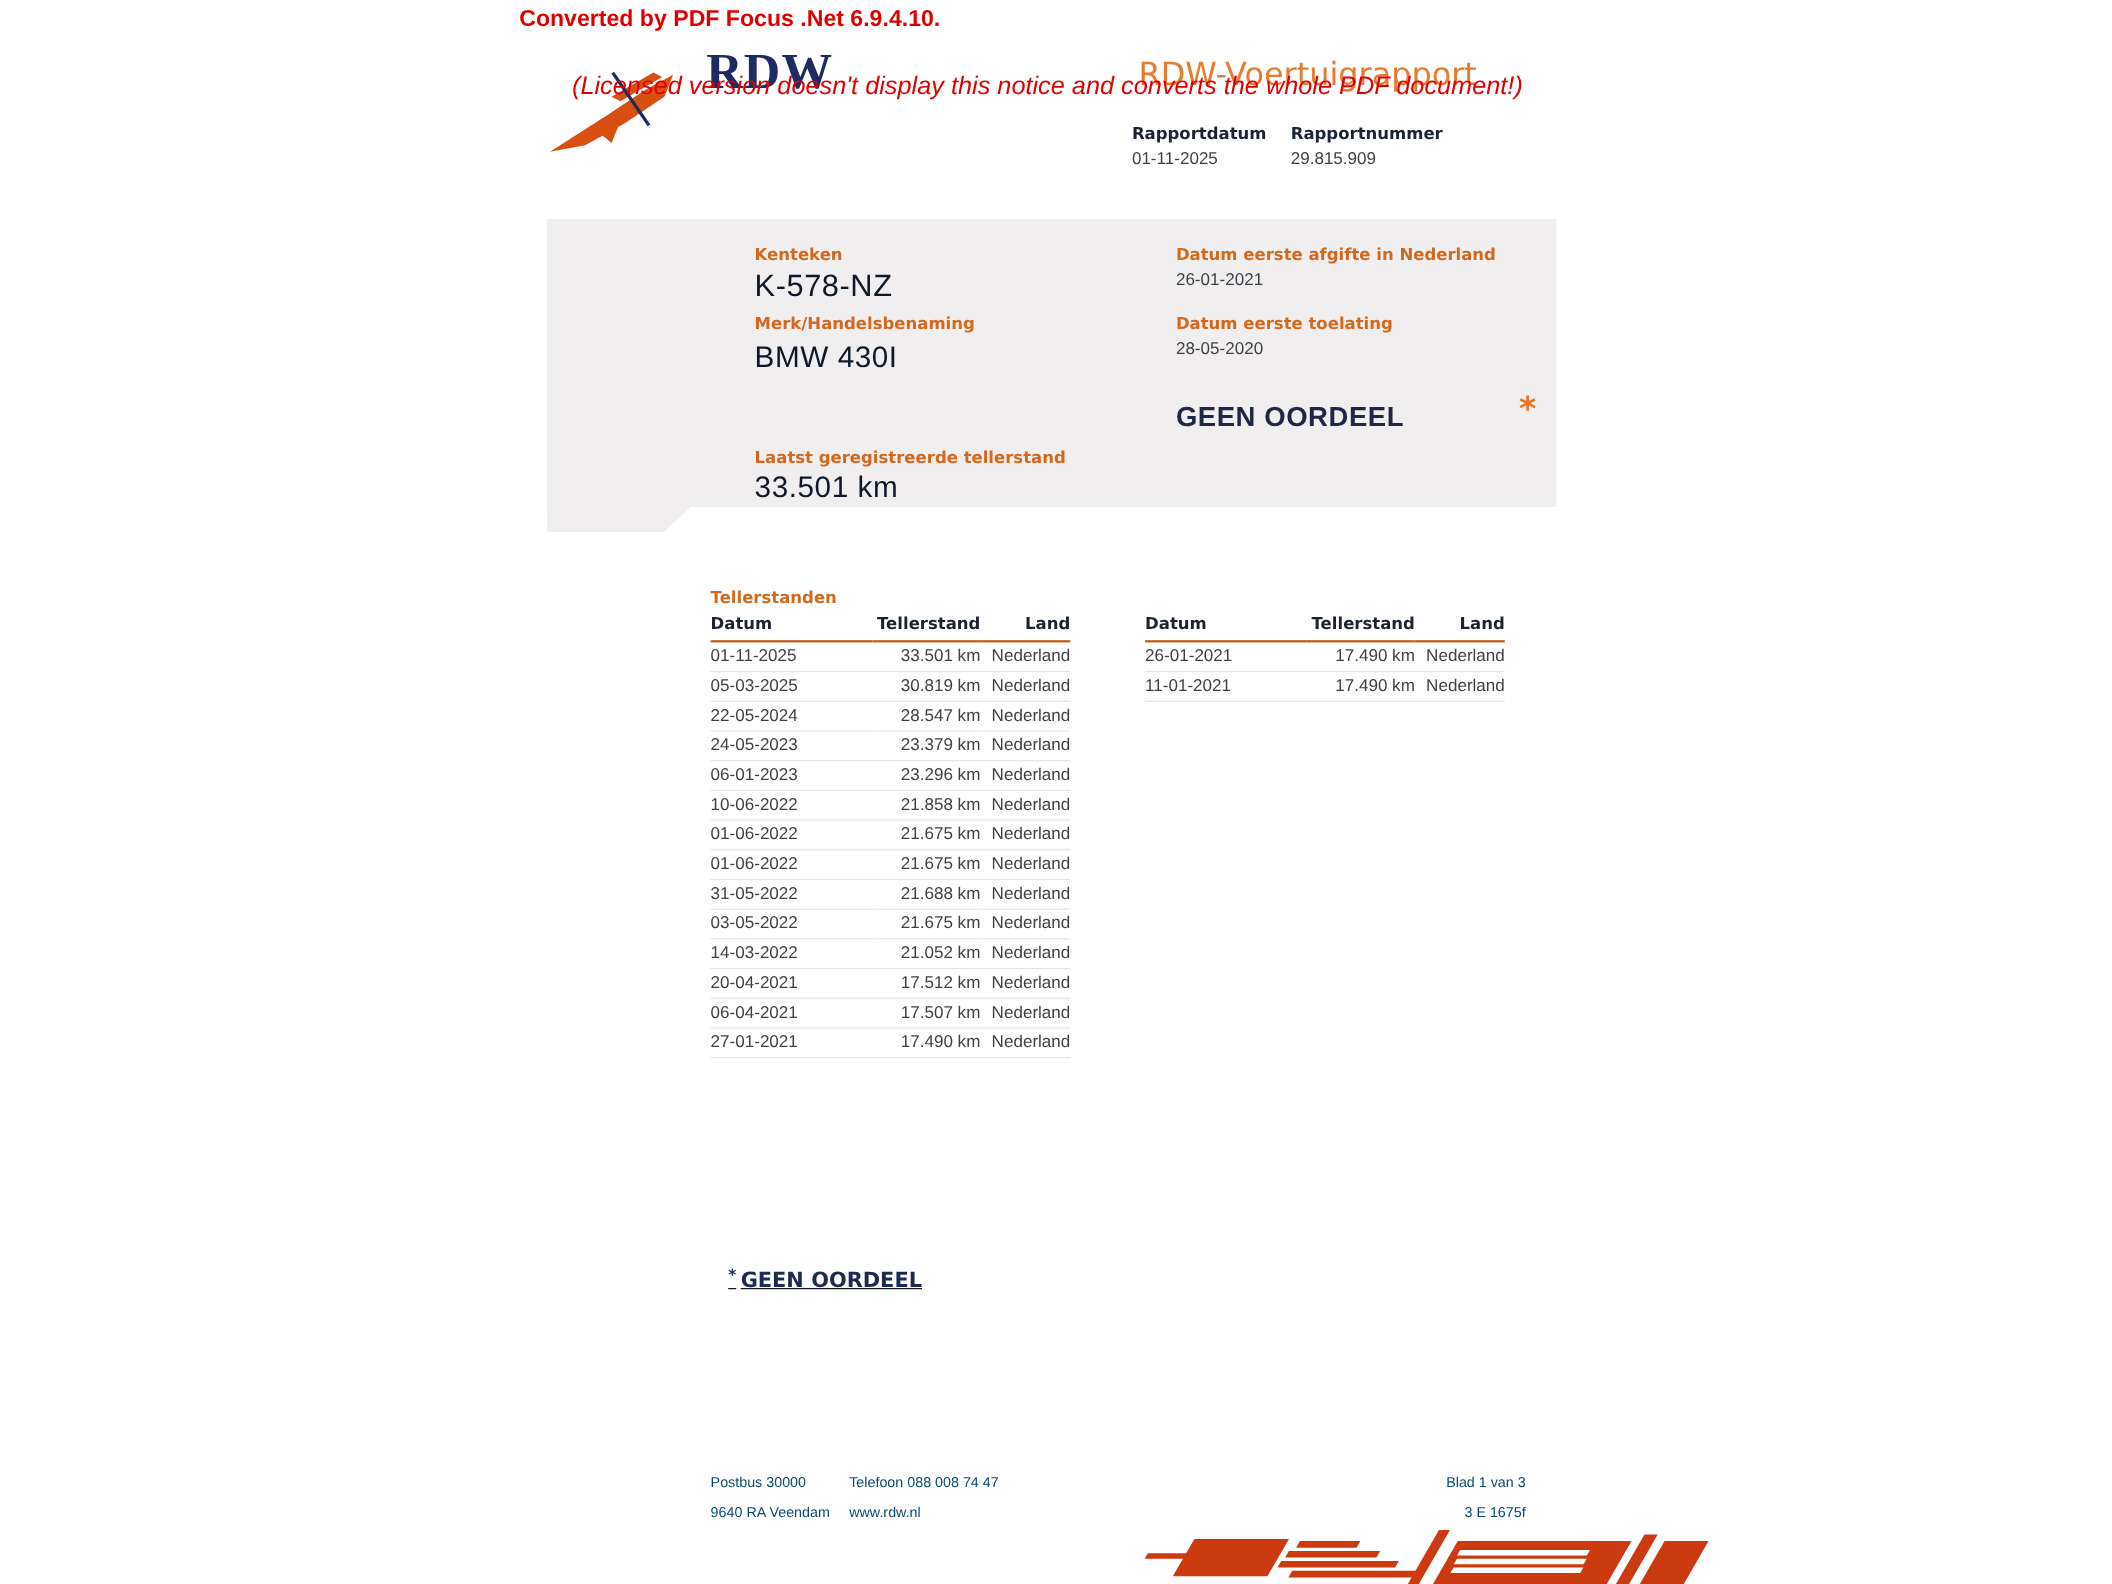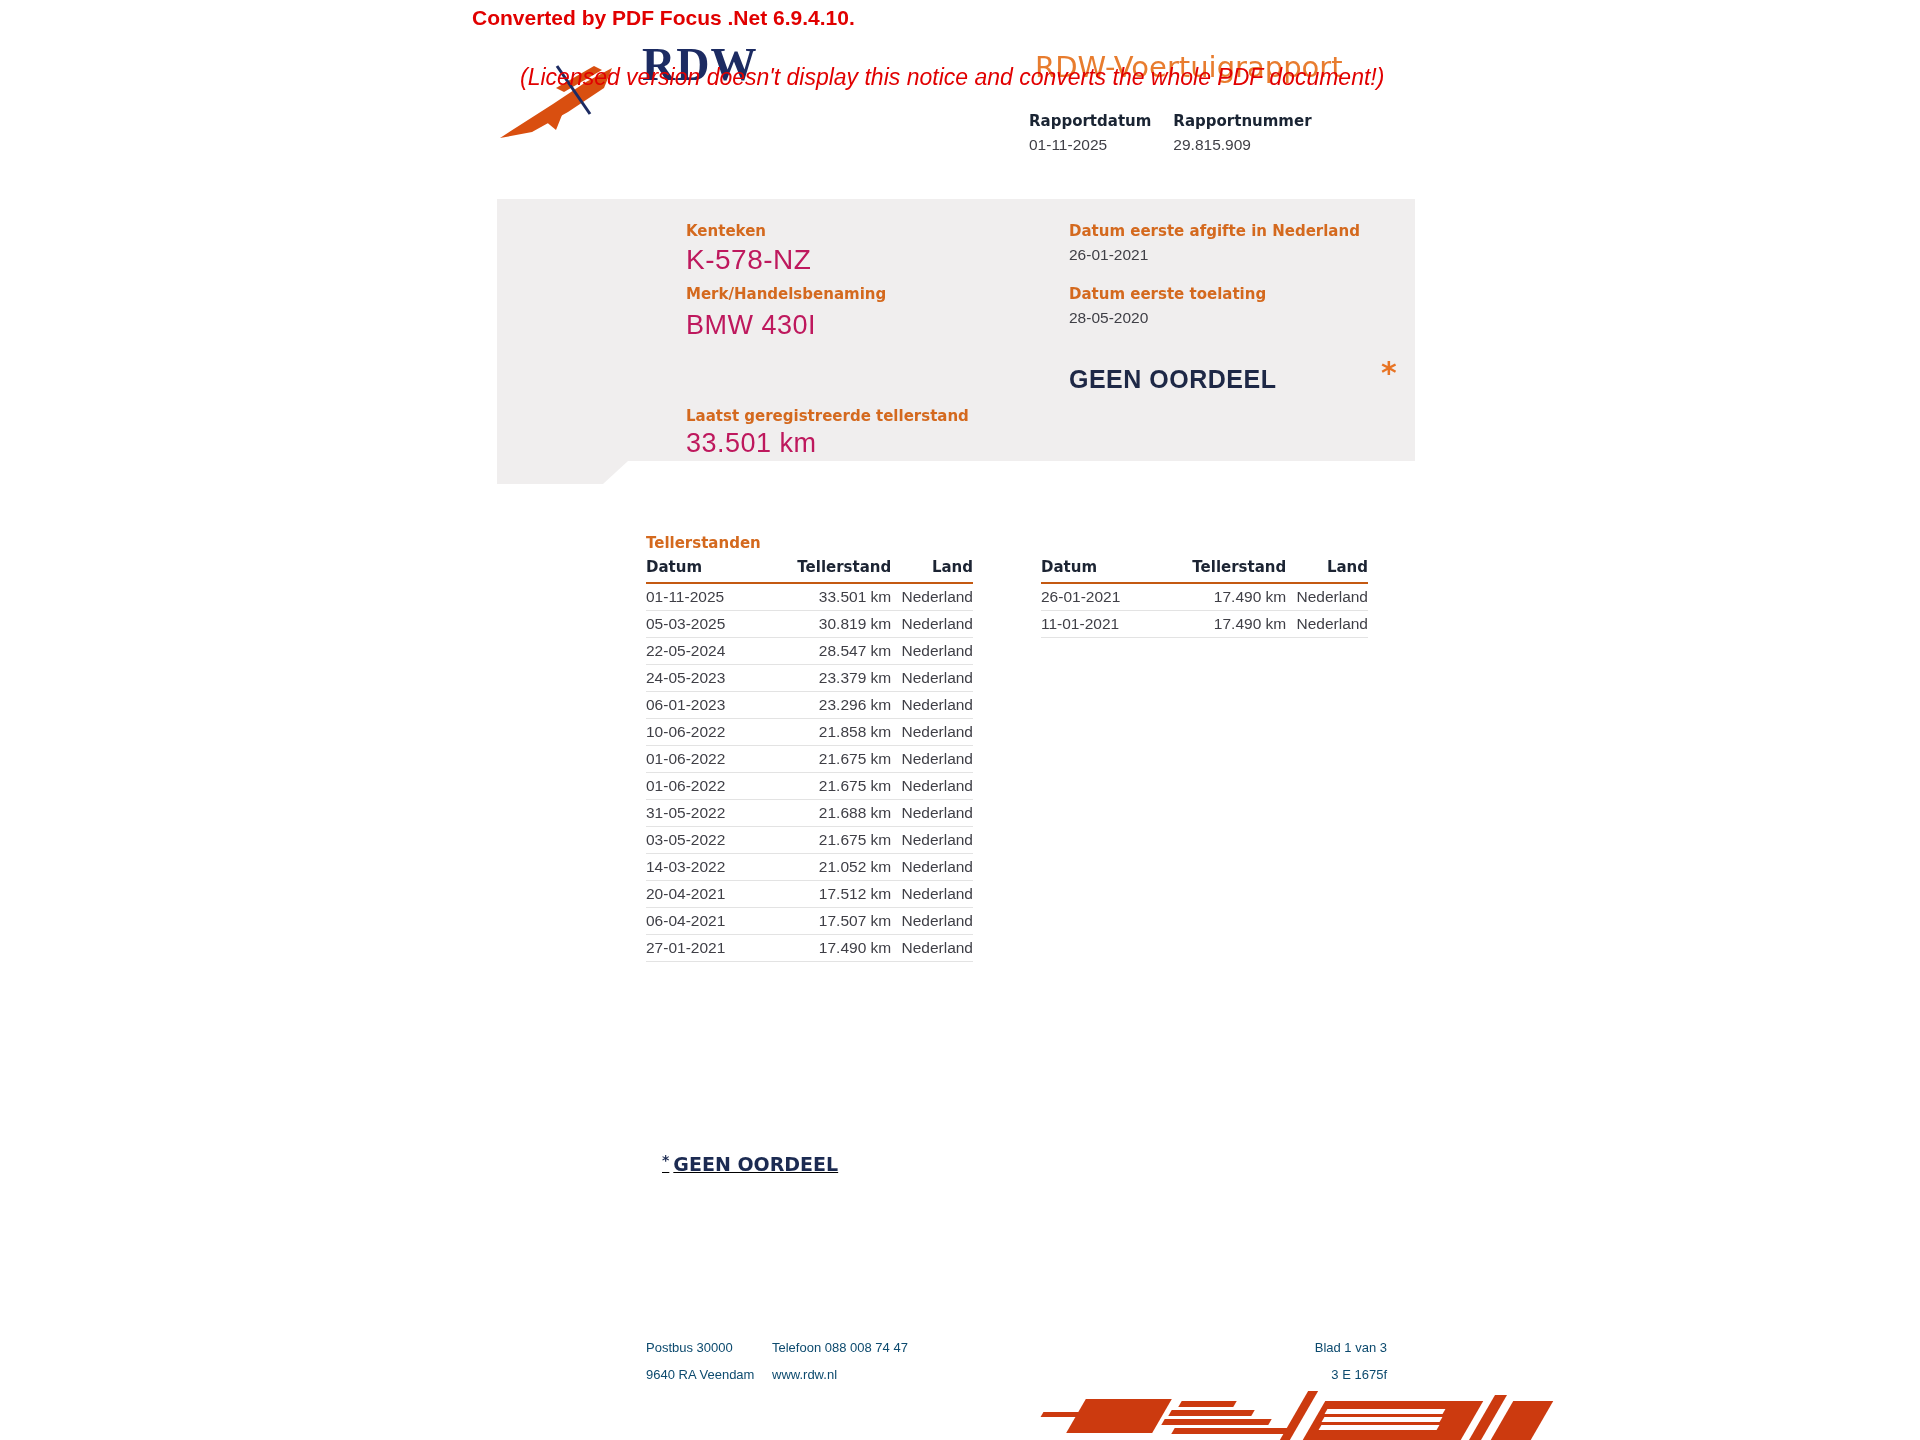--- a/index.html
+++ b/index.html
@@ -23,21 +23,21 @@
   .meta .lab { font:bold 15px "DejaVu Sans",sans-serif; color:#1a2433; line-height:18px; }
   .meta .val { margin-top:6px; font:15.5px "Liberation Sans",sans-serif; color:#3f3f46; line-height:18px; }
 
   
   .panel { left:457px; top:199px; width:918px; height:262px; background:#f0eeee;margin-left:40px; }
   .panel::after {
     content:""; position:absolute; left:0; top:262px; width:131px; height:23px;
     background:#f0eeee; clip-path:polygon(0 0,131px 0,106px 100%,0 100%);
   }
   .p-lbl { position:absolute; font:bold 15px "DejaVu Sans",sans-serif; color:#d4691e; line-height:18px; white-space:nowrap; }
-  .p-big { position:absolute; font:28px "Liberation Sans",sans-serif; color:#be185d; line-height:33px; letter-spacing:0.5px; white-space:nowrap; }
+  .p-big { position:absolute; font:28px "Liberation Sans",sans-serif; color:#0f172a; line-height:33px; letter-spacing:0.5px; white-space:nowrap; }
   .p-sm  { position:absolute; font:15.5px "Liberation Sans",sans-serif; color:#3f3f46; line-height:18px; white-space:nowrap; }
   .lbl-kenteken { left:189px; top:23px; }
   .val-kenteken { left:189px; top:44px; }
   .lbl-merk { left:189px; top:86px; }
   .val-merk { left:189px; top:110px; font-size:27px; }
   .lbl-teller { left:189px; top:208px; }
   .val-teller { left:189px; top:228px; font-size:27px; }
   .lbl-afgifte { left:572px; top:23px; }
   .val-afgifte { left:572px; top:47px; }
   .lbl-toelating { left:572px; top:86px; }

